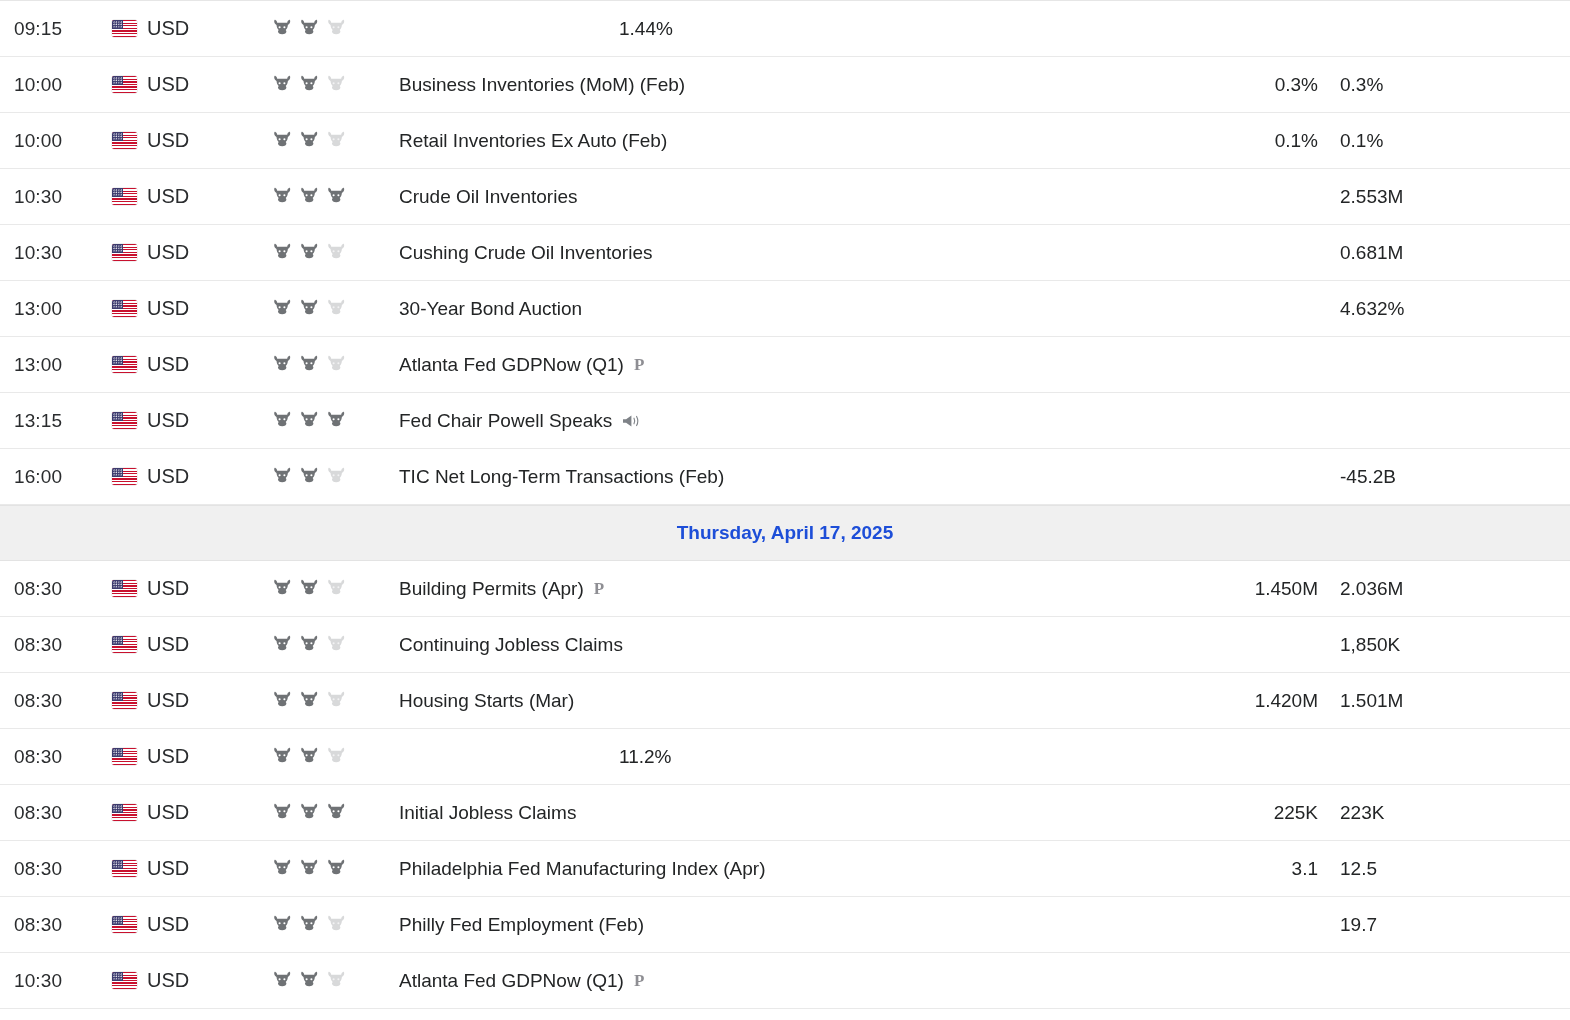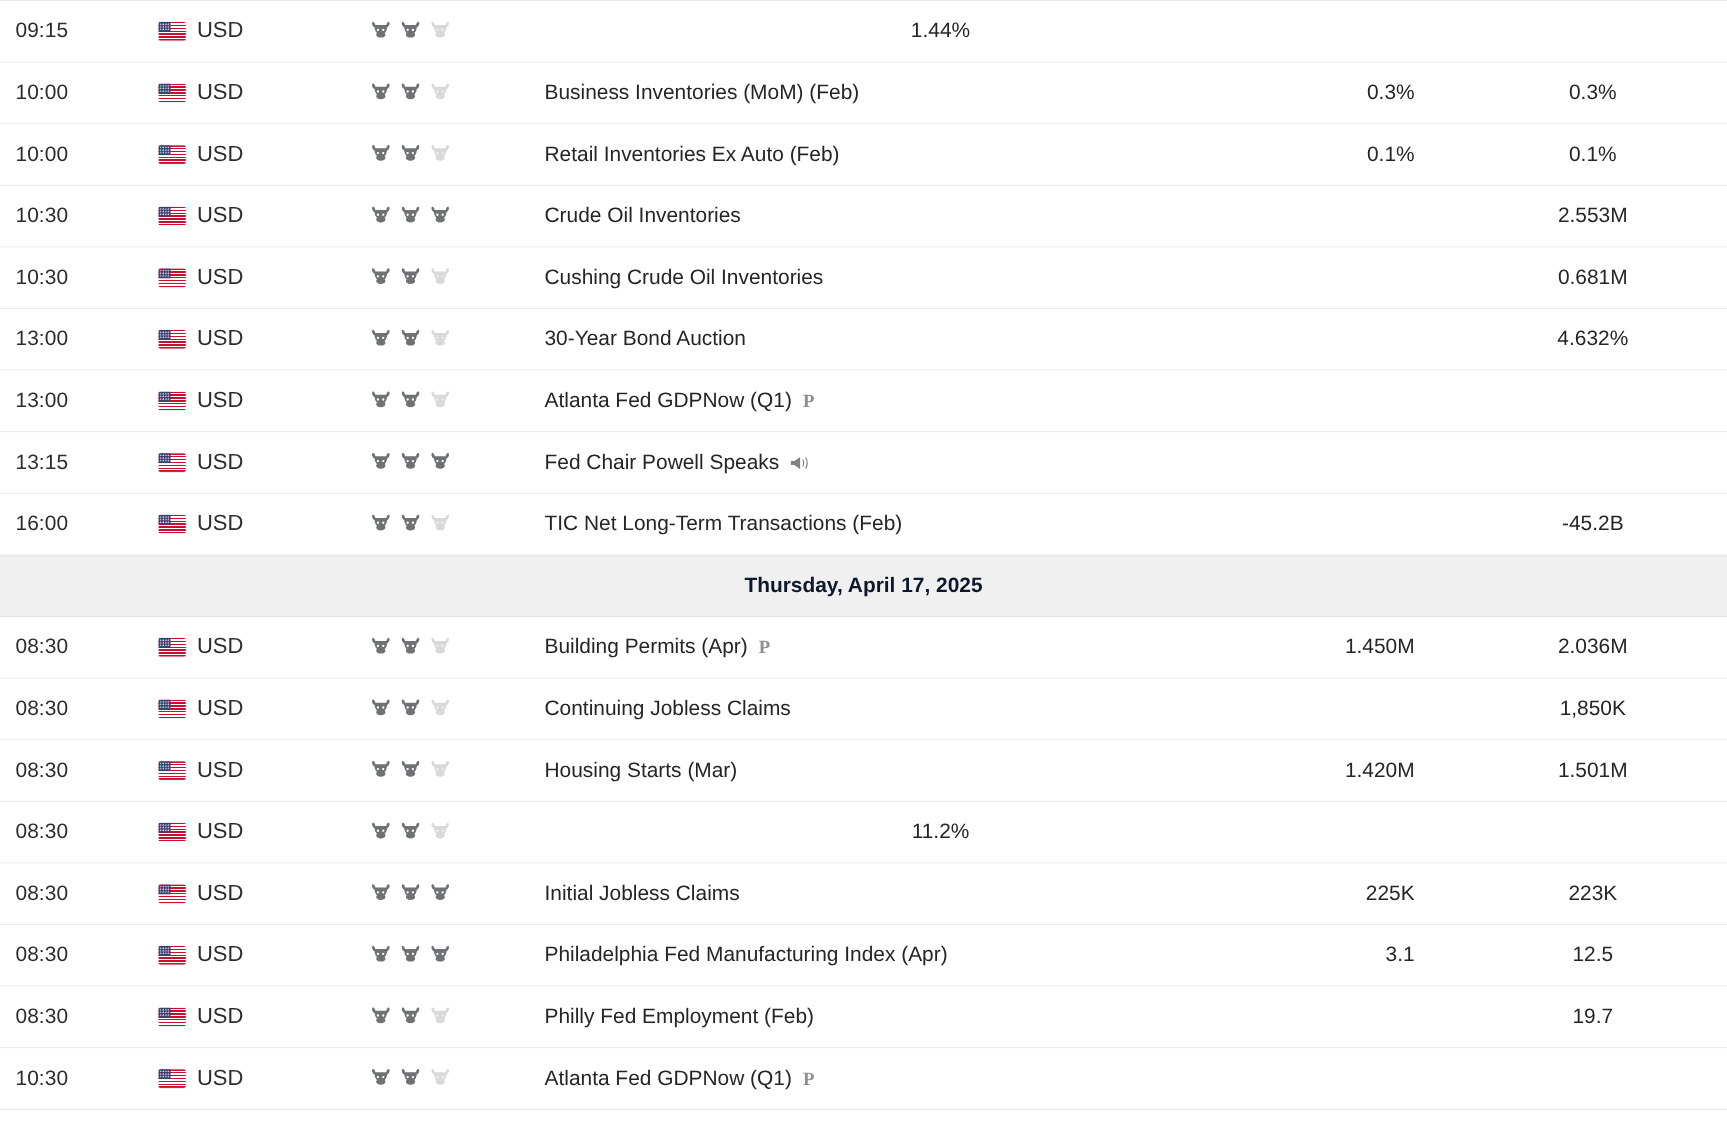--- a/index.html
+++ b/index.html
@@ -16,21 +16,20 @@
   #calendar {
     width: 1570px;
     border-top: 1px solid #e6e6e6;
   }
   .row {
     display: flex;
     align-items: center;
     height: 56px;
     border-bottom: 1px solid #e9e9e9;
     background: #fff;
-    gap: 32px;
   }
   .row:last-child { border-bottom: 1px solid #e9e9e9; }
   .c-time {
     width: 112px;
     padding-left: 14px;
     font-size: 19px;
     color: #2a2c2e;
     letter-spacing: 0.1px;
   }
   .c-cur {
@@ -109,36 +108,36 @@
   .speaker-icon { display: inline-flex; align-items: center; }
   .c-forecast {
     width: 230px;
     text-align: right;
     padding-right: 22px;
     font-size: 19px;
     color: #232526;
   }
   .c-actual {
     width: 230px;
-    text-align: center;
+    text-align: left;
     padding-right: 14px;
     font-size: 19px;
     color: #232526;
   }
   .day-row {
     display: flex;
     align-items: center;
     justify-content: center;
     height: 56px;
     background: #f0f0f0;
     border-bottom: 1px solid #e3e3e3;
     border-top: 1px solid #e3e3e3;
     font-size: 19px;
     font-weight: 700;
-    color: #0f172a;
+    color: #1d4ed8;
   }
 </style>
 </head>
 <body>
 
 <div id="calendar">
     <div class="row">
       <div class="c-time">09:15</div>
       <div class="c-cur">
         <span class="flag">

